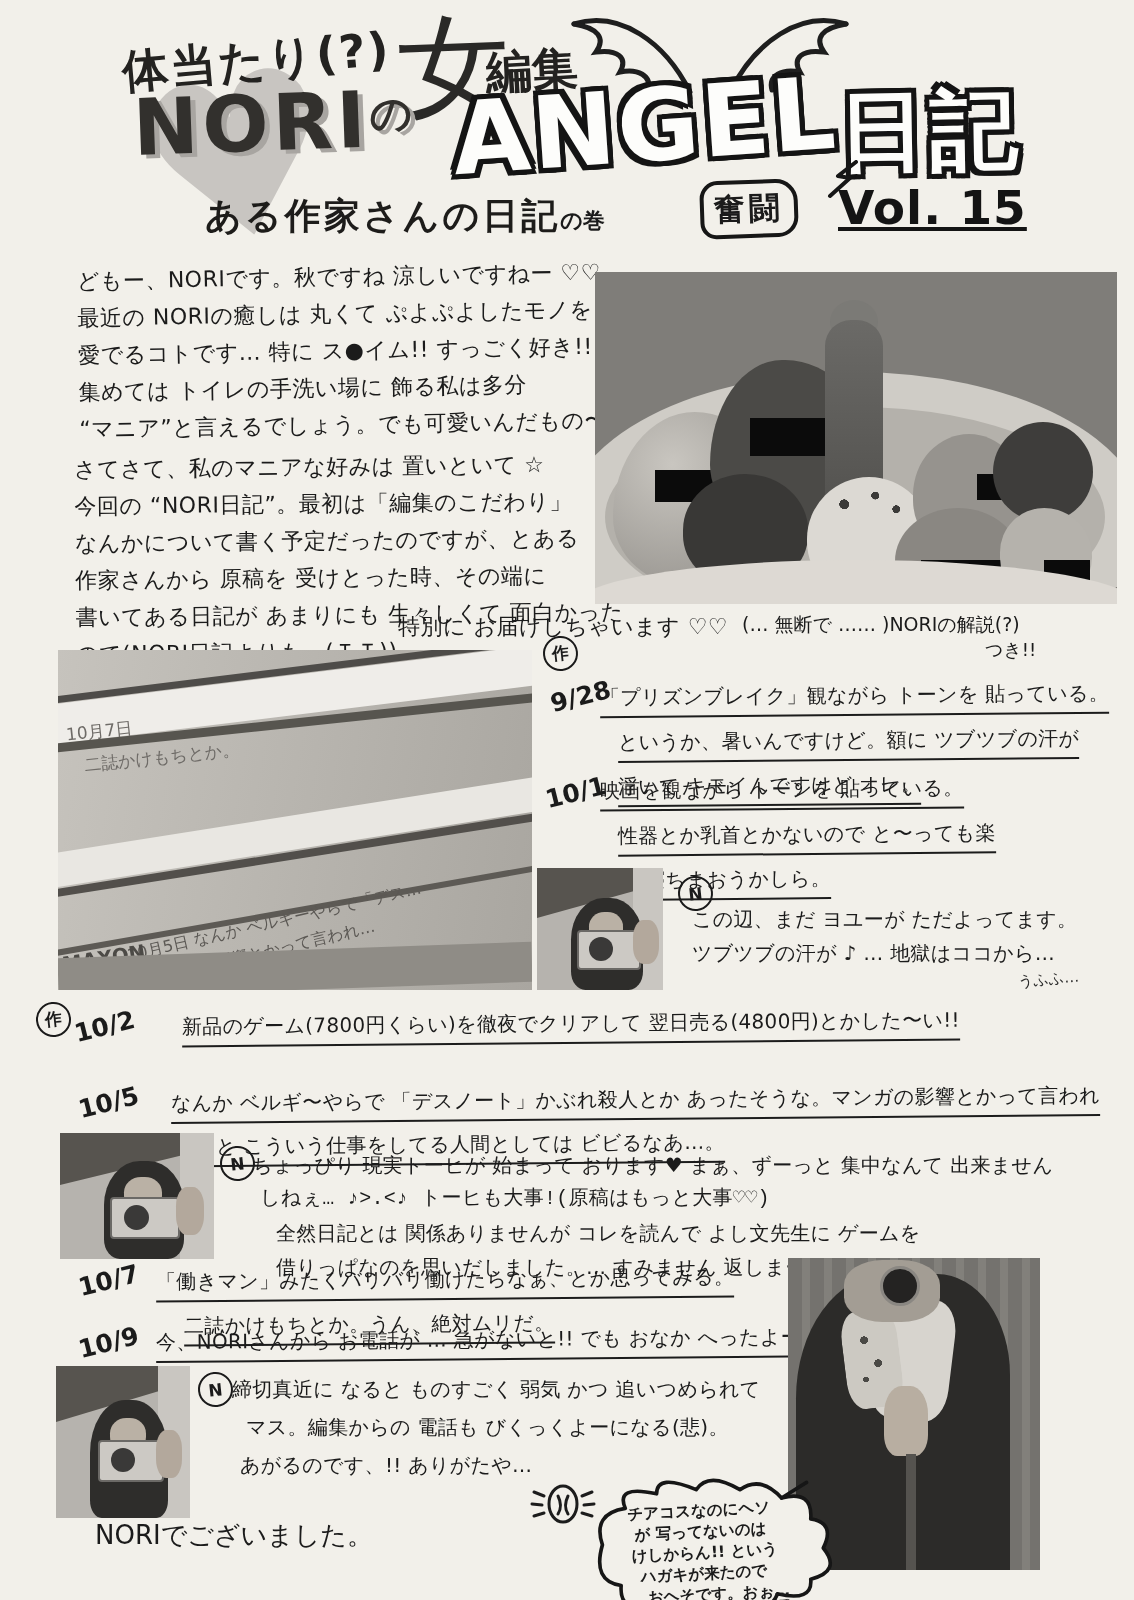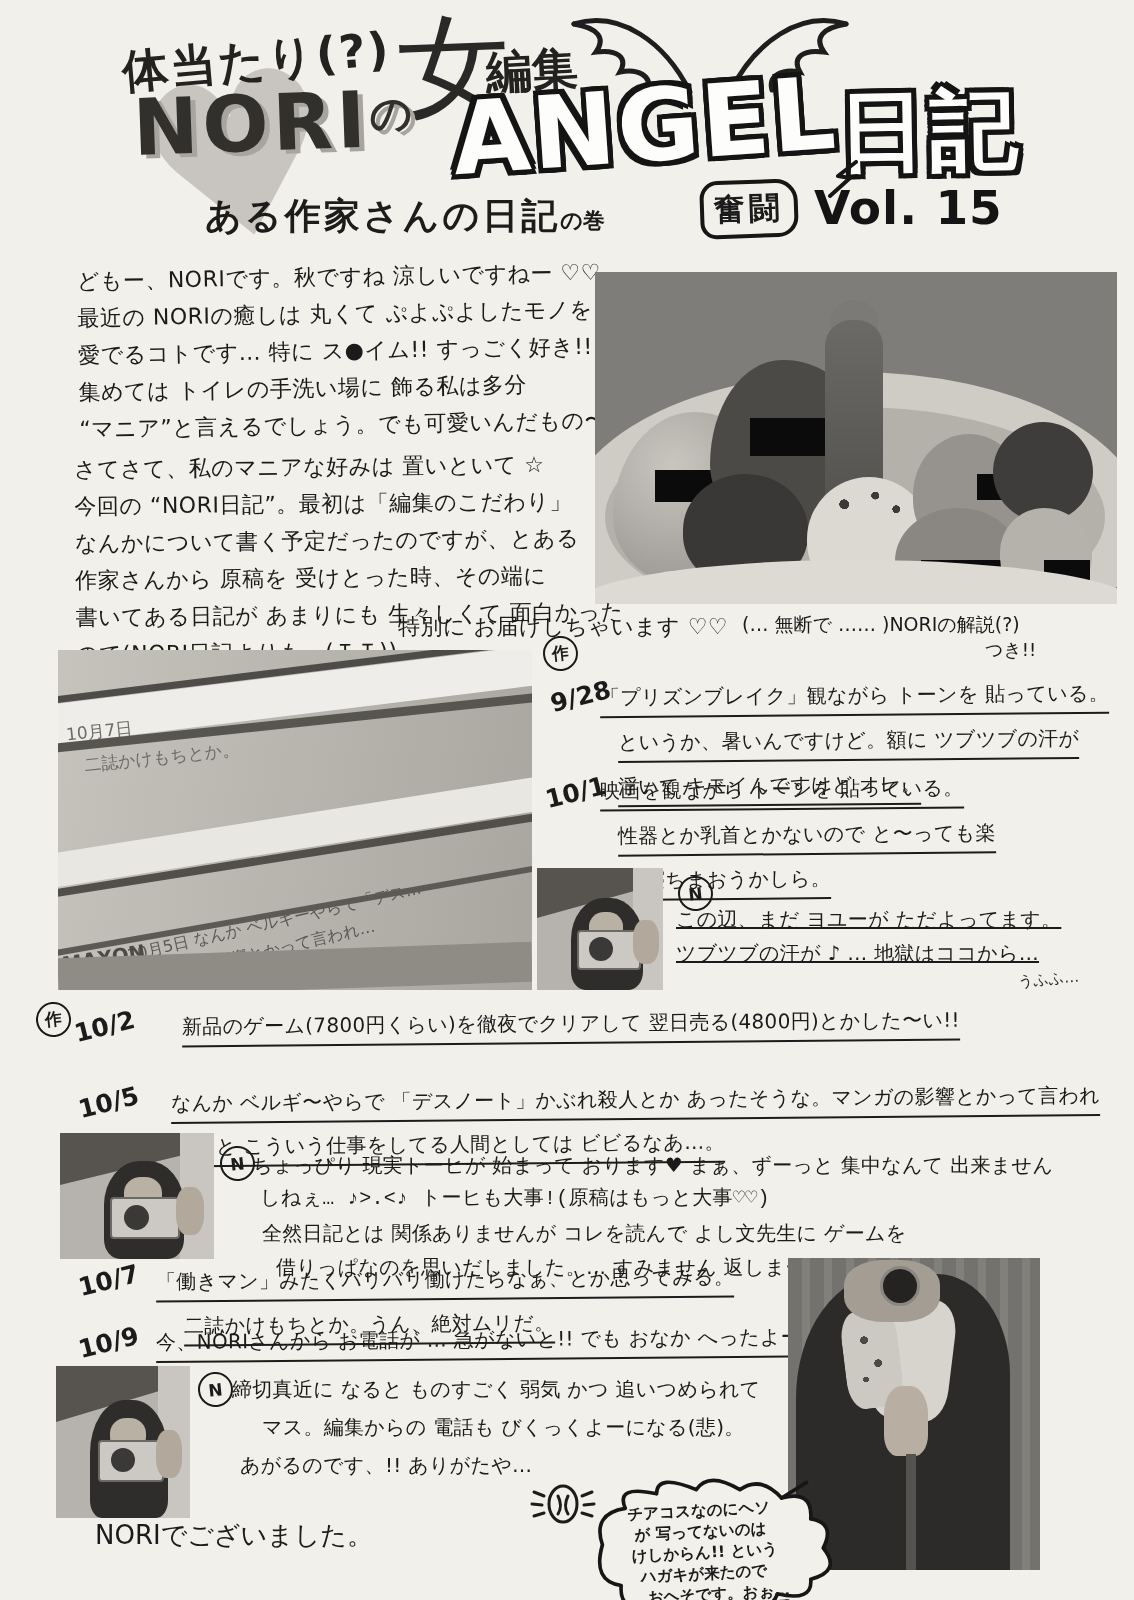--- a/index.html
+++ b/index.html
@@ -78,21 +78,21 @@
   <div class="abs title-nori nowrap" style="left:133px;top:78px;"><span>NORI</span><span class="title-no">の</span></div>
 
   <div class="abs bubble-text title-angel nowrap" style="left:452px;top:68px;">ANGEL</div>
   <div class="abs bubble-text title-nikki nowrap" style="left:838px;top:72px;">日記</div>
 
   <svg class="abs" style="left:808px;top:160px;" width="60" height="40" viewBox="0 0 60 40">
     <polyline points="48,2 30,16 42,18 22,36" fill="none" stroke="#161616" stroke-width="4" stroke-linecap="round" stroke-linejoin="round"></polyline>
   </svg>
 
   <div class="abs funto-bubble nowrap" style="left:700px;top:180px;">奮闘</div>
-  <div class="abs vol nowrap" style="left:814px;top:180px;">Vol. 15</div>
+  <div class="abs vol nowrap" style="left:838px;top:180px;text-decoration:underline;">Vol. 15</div>
 
   <div class="abs nowrap" style="left:205px;top:192px;">
     <span class="subtitle">ある作家さんの日記</span><span class="subtitle-suffix">の巻</span>
   </div>
 
   <div class="abs hw nowrap" style="left:78px;top:258px;transform:rotate(-1deg);">
     <div>どもー、NORIです。秋ですね 涼しいですねー ♡♡</div>
     <div>最近の NORIの癒しは 丸くて ぷよぷよしたモノを</div>
     <div>愛でるコトです… 特に ス●イム!! すっごく好き!!</div>
     <div>集めては トイレの手洗い場に 飾る私は多分</div>
@@ -176,21 +176,21 @@
     <div class="ph-el" style="left:96px;top:0;width:30px;height:122px;background:#c9c6c1;"></div>
     <div class="ph-el" style="left:34px;top:30px;width:72px;height:92px;background:#2e2d2b;border-radius:45% 45% 20% 20%;"></div>
     <div class="ph-el" style="left:52px;top:44px;width:34px;height:32px;background:#bab1a5;border-radius:45%;"></div>
     <div class="ph-el" style="left:40px;top:62px;width:60px;height:36px;background:#ccc9c4;border:2px solid #6b6966;border-radius:4px;">
       <div class="ph-el" style="left:10px;top:5px;width:24px;height:24px;background:#3a3938;border-radius:50%;"></div>
     </div>
     <div class="ph-el" style="left:96px;top:52px;width:26px;height:44px;background:#b3a89c;border-radius:40%;"></div>
   </div>
 
   <div class="abs circle-mark" style="left:678px;top:876px;">N</div>
-  <div class="abs hw-sm nowrap" style="left:676px;top:902px;text-decoration:underline;">
+  <div class="abs hw-sm nowrap" style="left:692px;top:902px;">
     <div>この辺、まだ ヨユーが ただよってます。</div>
     <div>ツブツブの汗が ♪ … 地獄はココから…</div>
   </div>
   <div class="abs tiny-note nowrap" style="left:1018px;top:970px;transform:rotate(-5deg);">うふふ…</div>
 
   <div class="abs circle-mark" style="left:36px;top:1002px;">作</div>
   <div class="abs entry-date" style="left:74px;top:1012px;">10/2</div>
   <div class="abs hw-sm nowrap" style="left:158px;top:1006px;">
     <div style="margin-left:24px;"><span class="u-line">新品のゲーム(7800円くらい)を徹夜でクリアして 翌日売る(4800円)とかした〜い!!</span></div>
   </div>
@@ -209,21 +209,21 @@
     <div class="ph-el" style="left:50px;top:64px;width:66px;height:38px;background:#ccc9c4;border:2px solid #6b6966;border-radius:4px;">
       <div class="ph-el" style="left:12px;top:6px;width:25px;height:25px;background:#3a3938;border-radius:50%;"></div>
     </div>
     <div class="ph-el" style="left:116px;top:54px;width:28px;height:48px;background:#b3a89c;border-radius:40%;"></div>
   </div>
 
   <div class="abs circle-mark" style="left:220px;top:1146px;">N</div>
   <div class="abs hw-sm nowrap" style="left:252px;top:1148px;font-size:20px;">
     <div>ちょっぴり 現実トーヒが 始まって おります♥ まぁ、ずーっと 集中なんて 出来ません</div>
     <div style="margin-left:8px;font-family:Liberation Mono, monospace;">しねぇ… ♪&gt;.&lt;♪ トーヒも大事!(原稿はもっと大事♡♡)</div>
-    <div style="margin-left:10px;">全然日記とは 関係ありませんが コレを読んで よし文先生に ゲームを</div>
+    <div style="margin-left:24px;">全然日記とは 関係ありませんが コレを読んで よし文先生に ゲームを</div>
     <div style="margin-left:24px;">借りっぱなのを思いだしました。… すみません 返しまーすっ!!!</div>
   </div>
 
   <div class="abs entry-date" style="left:78px;top:1266px;">10/7</div>
   <div class="abs hw-sm nowrap" style="left:156px;top:1262px;">
     <div><span class="u-line">「働きマン」みたくバリバリ働けたらなぁ、とか思ってみる。</span></div>
     <div style="margin-left:28px;"><span class="u-line">二誌かけもちとか。うん、絶対ムリだ。</span></div>
   </div>
 
   <div class="abs entry-date" style="left:78px;top:1328px;">10/9</div>
@@ -249,21 +249,21 @@
     <div class="ph-el" style="left:54px;top:52px;width:36px;height:34px;background:#bab1a5;border-radius:45%;"></div>
     <div class="ph-el" style="left:42px;top:74px;width:62px;height:38px;background:#ccc9c4;border:2px solid #6b6966;border-radius:4px;">
       <div class="ph-el" style="left:11px;top:6px;width:24px;height:24px;background:#3a3938;border-radius:50%;"></div>
     </div>
     <div class="ph-el" style="left:100px;top:64px;width:26px;height:48px;background:#b3a89c;border-radius:40%;"></div>
   </div>
 
   <div class="abs circle-mark" style="left:198px;top:1372px;">N</div>
   <div class="abs hw-sm nowrap" style="left:232px;top:1370px;line-height:38px;">
     <div>締切真近に なると ものすごく 弱気 かつ 追いつめられて</div>
-    <div style="margin-left:14px;text-align:center;">マス。編集からの 電話も びくっくよーになる(悲)。</div>
+    <div style="margin-left:14px;">マス。編集からの 電話も びくっくよーになる(悲)。</div>
     <div style="margin-left:8px;">あがるのです、!! ありがたや…</div>
   </div>
 
   <svg class="abs" style="left:528px;top:1478px;" width="70" height="50" viewBox="0 0 70 50">
     <g fill="none" stroke="#1c1c1c" stroke-width="3" stroke-linecap="round">
       <path d="M6,14 l10,4 M4,26 l10,1 M6,38 l10,-3"></path>
       <ellipse cx="35" cy="26" rx="14" ry="18"></ellipse>
       <path d="M30,18 q5,10 0,18 M40,18 q-5,10 0,18"></path>
       <path d="M64,14 l-10,4 M66,26 l-10,1 M64,38 l-10,-3"></path>
     </g>

